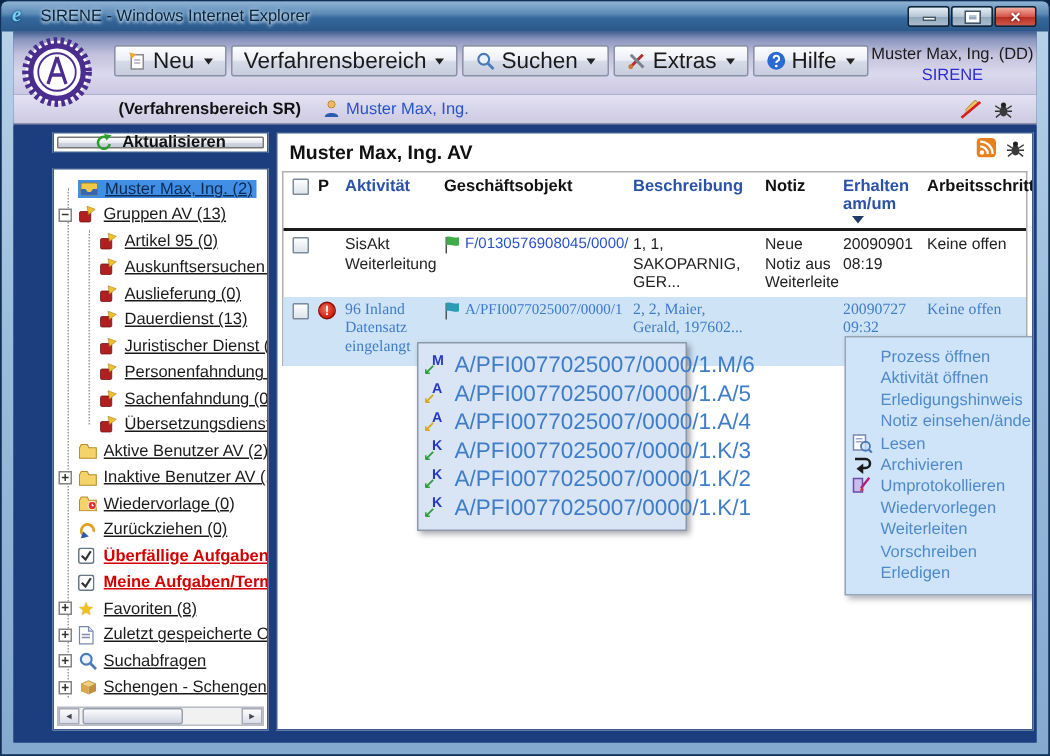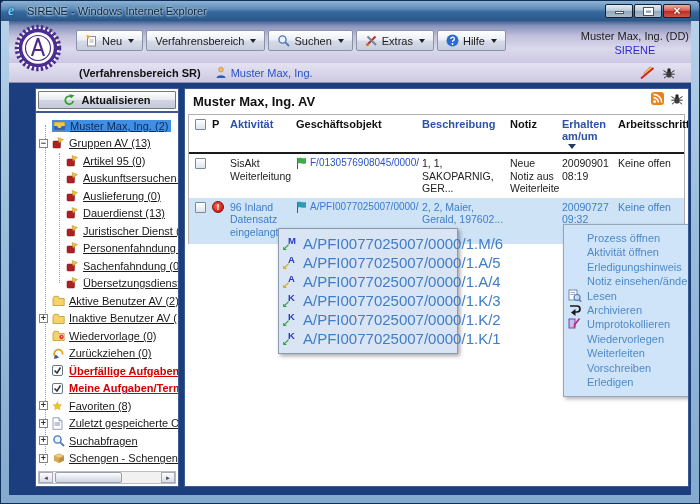--- a/index.html
+++ b/index.html
@@ -26,34 +26,34 @@
     color:#fff;font:700 12px/14px "Liberation Sans",sans-serif;text-shadow:0 0 2px #600;}
   
   .chrome{position:absolute;left:8px;right:8px;top:20px;bottom:8px;background:#1c3e7e;}
   .band{position:absolute;left:0;right:0;top:0;height:42px;
     background:linear-gradient(180deg,#41608f 0,#8894bd 5px,#c2c0dc 15px,#dbd9ec 28px,#cbc7e3 42px);}
   .crumbs{position:absolute;left:0;right:0;top:42px;height:20px;display:flex;align-items:center;
     padding:0 16px;background:linear-gradient(180deg,#e4e2f2,#cdcae2);border-bottom:1px solid #8d8fae;}
   .logo{position:absolute;left:5px;top:3px;width:48px;height:48px;z-index:5;}
   .toolbar{position:absolute;left:67px;top:9px;display:flex;gap:3px;z-index:4;}
   .tbtn{display:flex;align-items:center;gap:4px;height:21px;padding:0 8px;cursor:pointer;
-    border:1px solid #8a92a8;border-radius:2px;font-size:11px;color:#1a1a1a;
+    border:1px solid #8a92a8;border-radius:2px;font-size:15px;color:#1a1a1a;
     background:linear-gradient(180deg,#ffffff,#eceef5 48%,#d6dbe8 52%,#c7cddd);}
   .caret{width:0;height:0;border-left:3.5px solid transparent;border-right:3.5px solid transparent;
     border-top:4px solid #222;margin-left:2px;}
   .userbox{position:absolute;right:2px;top:8px;text-align:center;line-height:14px;z-index:4;}
   .user-name{font-size:11px;color:#1a1a1a;}
   .app-name{font-size:11px;color:#2b2bd4;}
   .crumb-scope{font-size:11px;font-weight:700;color:#111;}
   .crumb-link{font-size:11px;color:#2a52c8;margin-left:4px;cursor:pointer;}
   .crumb-icons{margin-left:auto;display:flex;gap:8px;align-items:center;}
   
   .workspace{position:absolute;left:0;right:0;top:63px;bottom:0;background:#1c3e7e;}
   .panel{background:#fff;border:1px solid #3c5c90;}
-  .refreshbox{position:absolute;left:26px;top:4px;width:144px;height:24px;padding:2px;}
+  .refreshbox{position:absolute;left:26px;top:4px;width:144px;height:14px;padding:2px;}
   .refreshbtn{width:100%;height:100%;display:flex;align-items:center;justify-content:center;gap:5px;
     border:1px solid #777;border-radius:1px;cursor:pointer;font-size:11px;font-weight:700;color:#111;
     background:linear-gradient(180deg,#fdfdfd,#e8eaf0 50%,#d2d6e2 52%,#c4cad8);}
   .treebox{position:absolute;left:26px;top:28px;width:144px;bottom:8px;padding:4px 0 16px 3px;overflow:hidden;}
   .vline{position:absolute;border-left:1px dotted #9a9a9a;width:0;}
   .trow{display:flex;align-items:center;height:17.5px;white-space:nowrap;cursor:pointer;position:relative;z-index:1;}
   .trow.child{margin-left:14px;}
   .exp{flex:0 0 9px;width:9px;height:9px;margin-right:4px;border:1px solid #848484;background:#fff;
     position:relative;text-align:center;cursor:pointer;}
   .exp::before{content:"+";position:absolute;left:0;right:0;top:-1px;font:700 9px/9px "Liberation Sans",sans-serif;color:#333;}
@@ -81,21 +81,21 @@
   .tablebox{position:absolute;left:3px;right:3px;top:25px;border:1px solid #b0b0b0;border-bottom:none;background:#fff;}
   .trb{display:grid;grid-template-columns:20px 18px 66px 126px 88px 52px 56px 1fr;}
   .thead{border-bottom:2px solid #1a1a1a;min-height:33px;}
   .th{font-size:11px;font-weight:700;color:#111;padding:3px 3px;}
   .th.link{color:#2a52a8;cursor:pointer;}
   .sortarr{width:0;height:0;border-left:4px solid transparent;border-right:4px solid transparent;
     border-top:5px solid #223a66;margin:2px auto 0 6px;}
   .td{font-size:10.5px;color:#222;padding:3px 3px;line-height:12.5px;overflow:hidden;}
   .row1{min-height:42px;}
   .row2{min-height:46px;background:#cfe3f6;}
-  .row2 .td{color:#3f7dc8;}
+  .row2 .td{color:#3f7dc8;font-family:Liberation Serif, serif;}
   .objlink{font-size:10px;color:#2a52c8;cursor:pointer;}
   .row2 .objlink{color:#3a79d0;}
   .cb{display:inline-block;width:11px;height:11px;border:1px solid #7a8a9a;border-radius:1px;
     background:linear-gradient(180deg,#fff,#dde4ea);cursor:pointer;margin:1px 0 0 3px;}
   .alert-i{display:inline-block;width:12px;height:12px;border-radius:50%;position:relative;cursor:default;
     background:radial-gradient(circle at 4px 4px,#f46a5a,#cf1f12 70%);border:1px solid #8d0f08;}
   .alert-i::before{content:"!";position:absolute;left:0;right:0;top:0;text-align:center;
     font:700 9px/11px "Liberation Sans",sans-serif;color:#fff;}
   .objcell{display:flex;gap:3px;align-items:flex-start;}
   

